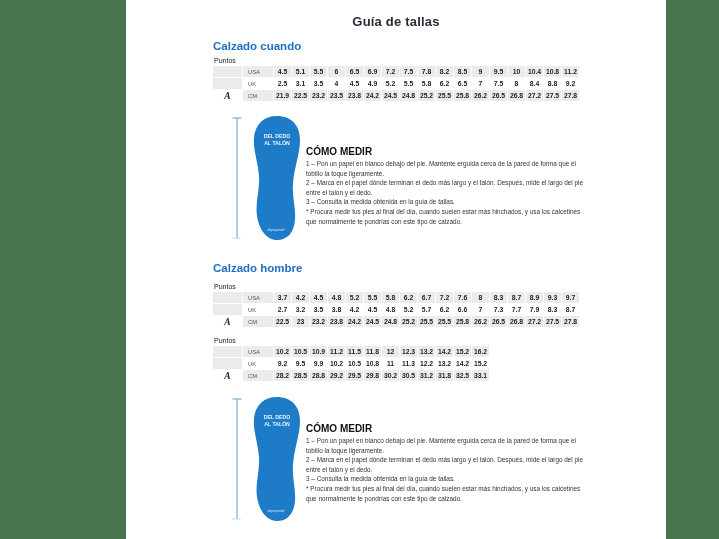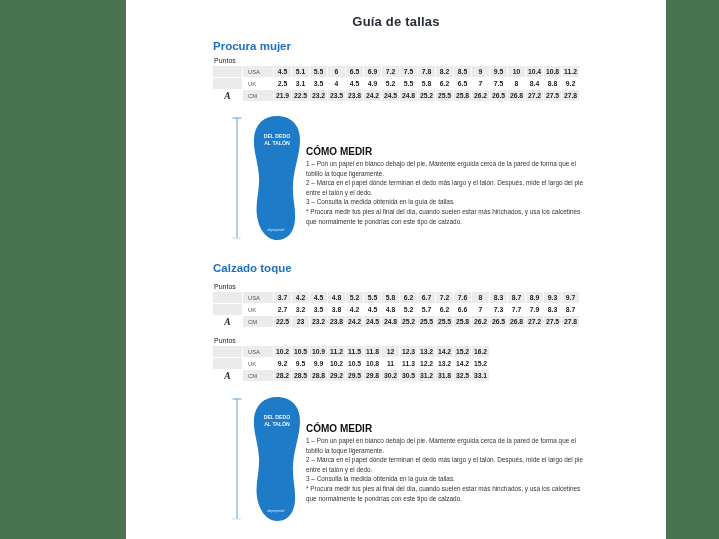--- a/index.html
+++ b/index.html
@@ -37,21 +37,21 @@
   .howto-l{font-size:6.4px;line-height:1.5;}
 </style>
 </head>
 <body>
 
 <div class="canvas">
   <div class="sheet">
 
     <div class="page-title">Guía de tallas</div>
 
-    <div class="sec-heading h-women">Procura mujer</div>
+    <div class="sec-heading h-women">Calzado cuando</div>
 
     <div class="tblock tb-women">
       <div class="puntos">Puntos</div>
       <div class="tbl">
           <div class="trow r0">
             <div class="c m"></div>
             <div class="c u">USA</div>
             <div class="c v">4.5</div>
             <div class="c v">5.1</div>
             <div class="c v">5.5</div>
@@ -128,21 +128,21 @@
     </div>
 
     <div class="howto hw1">
       <div class="howto-h">CÓMO MEDIR</div>
       <div class="howto-l">1 – Pon un papel en blanco debajo del pie. Mantente erguida cerca de la pared de forma que el tobillo la toque ligeramente.</div>
       <div class="howto-l">2 – Marca en el papel dónde terminan el dedo más largo y el talón. Después, mide el largo del pie entre el talón y el dedo.</div>
       <div class="howto-l">3 – Consulta la medida obtenida en la guía de tallas.</div>
       <div class="howto-l">* Procura medir tus pies al final del día, cuando suelen estar más hinchados, y usa los calcetines que normalmente te pondrías con este tipo de calzado.</div>
     </div>
 
-    <div class="sec-heading h-men">Calzado toque</div>
+    <div class="sec-heading h-men">Calzado hombre</div>
 
     <div class="tblock tb-men1">
       <div class="puntos">Puntos</div>
       <div class="tbl">
           <div class="trow r0">
             <div class="c m"></div>
             <div class="c u">USA</div>
             <div class="c v">3.7</div>
             <div class="c v">4.2</div>
             <div class="c v">4.5</div>

